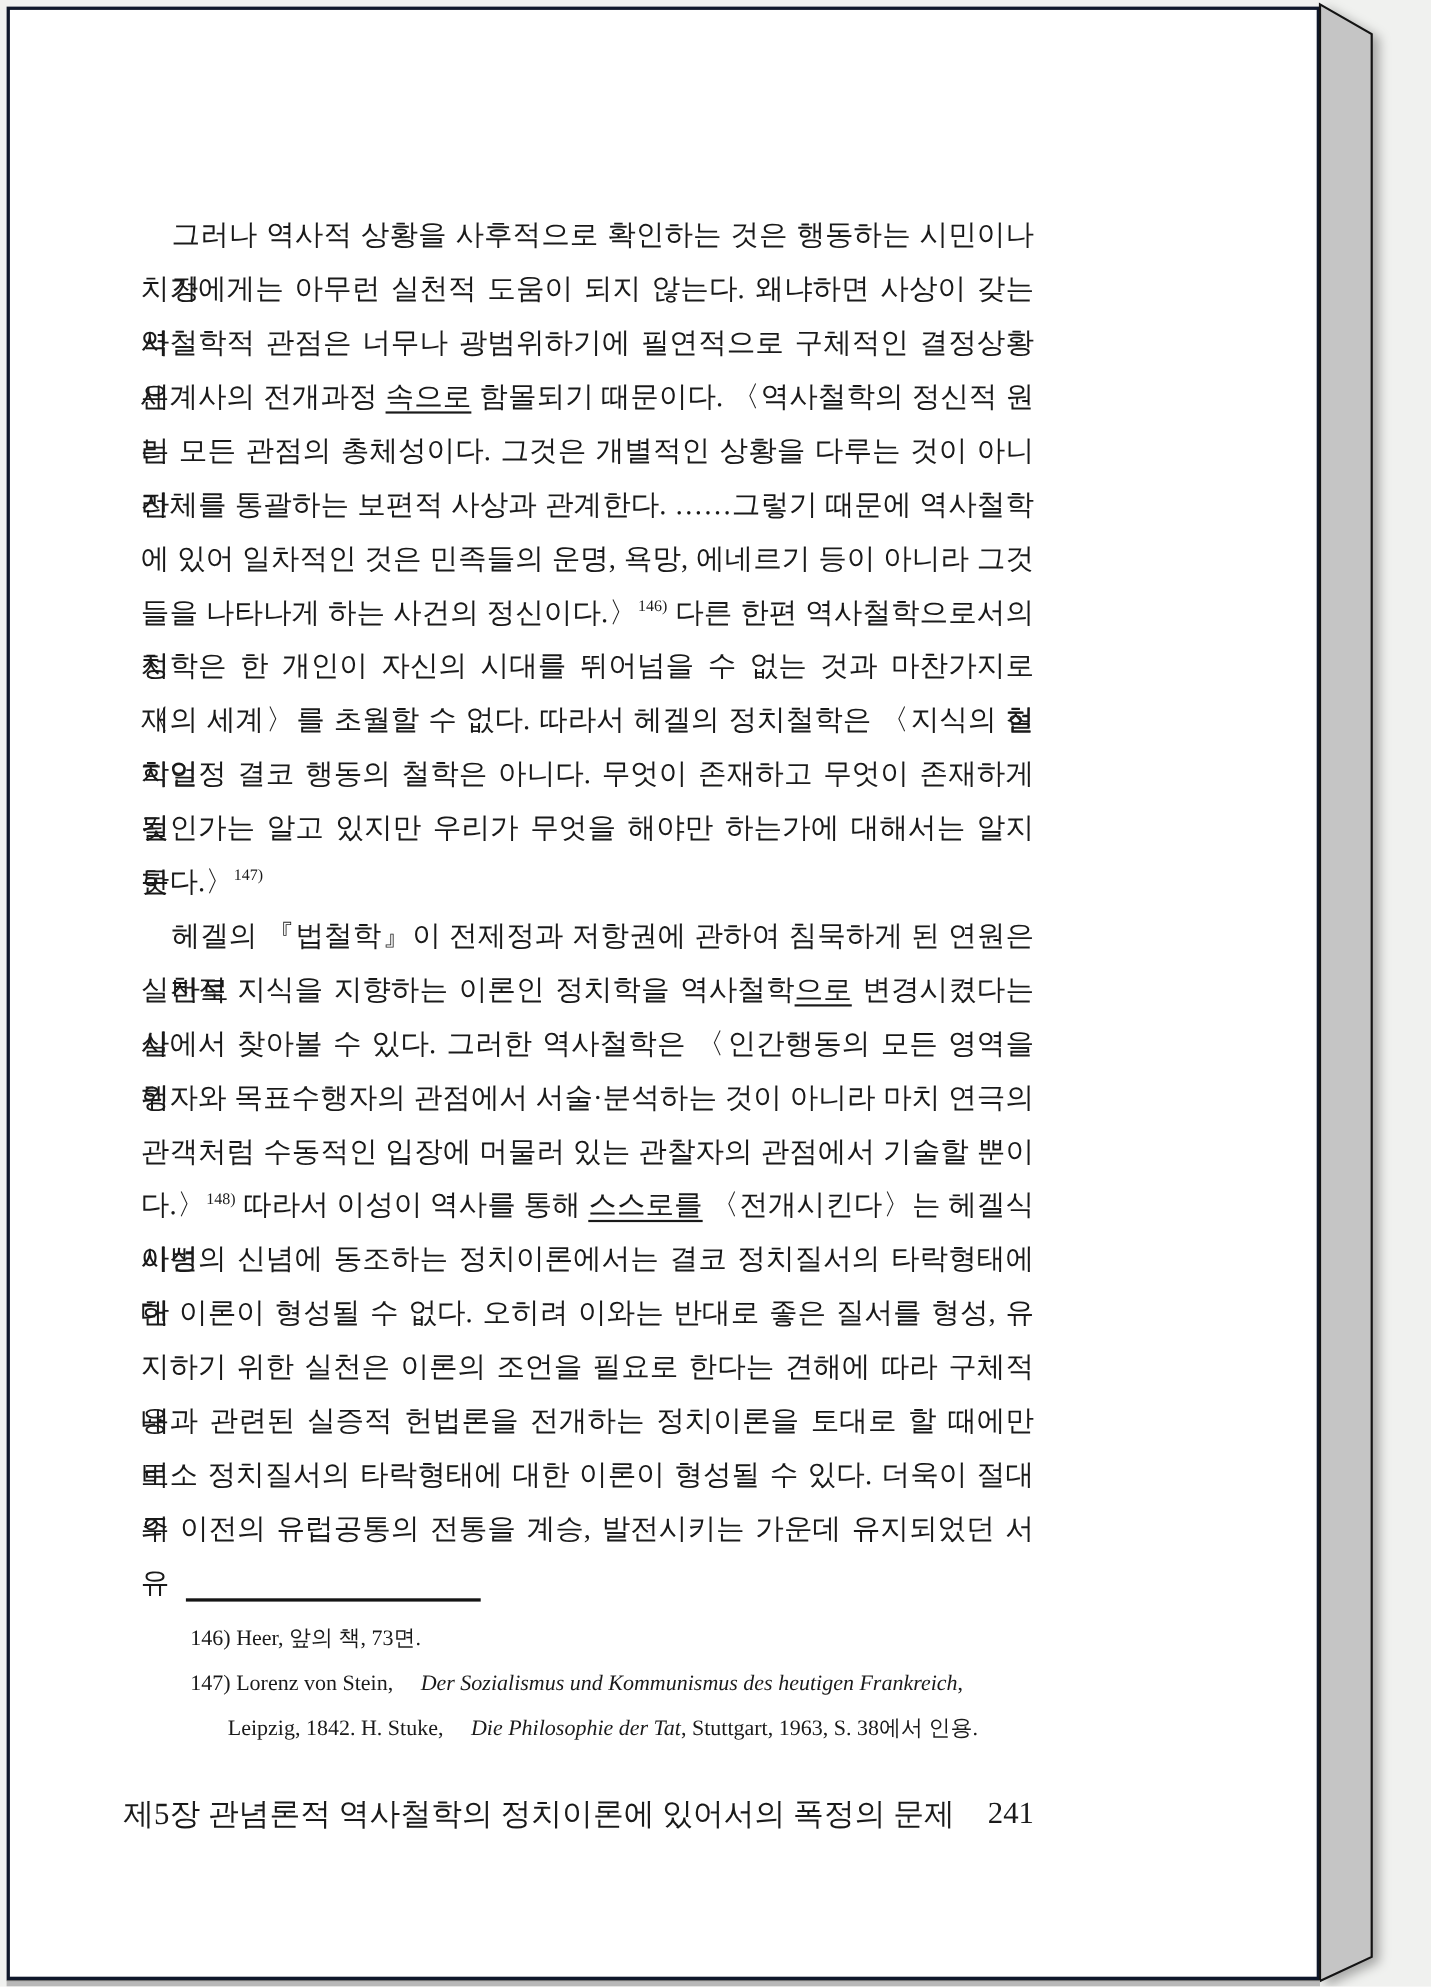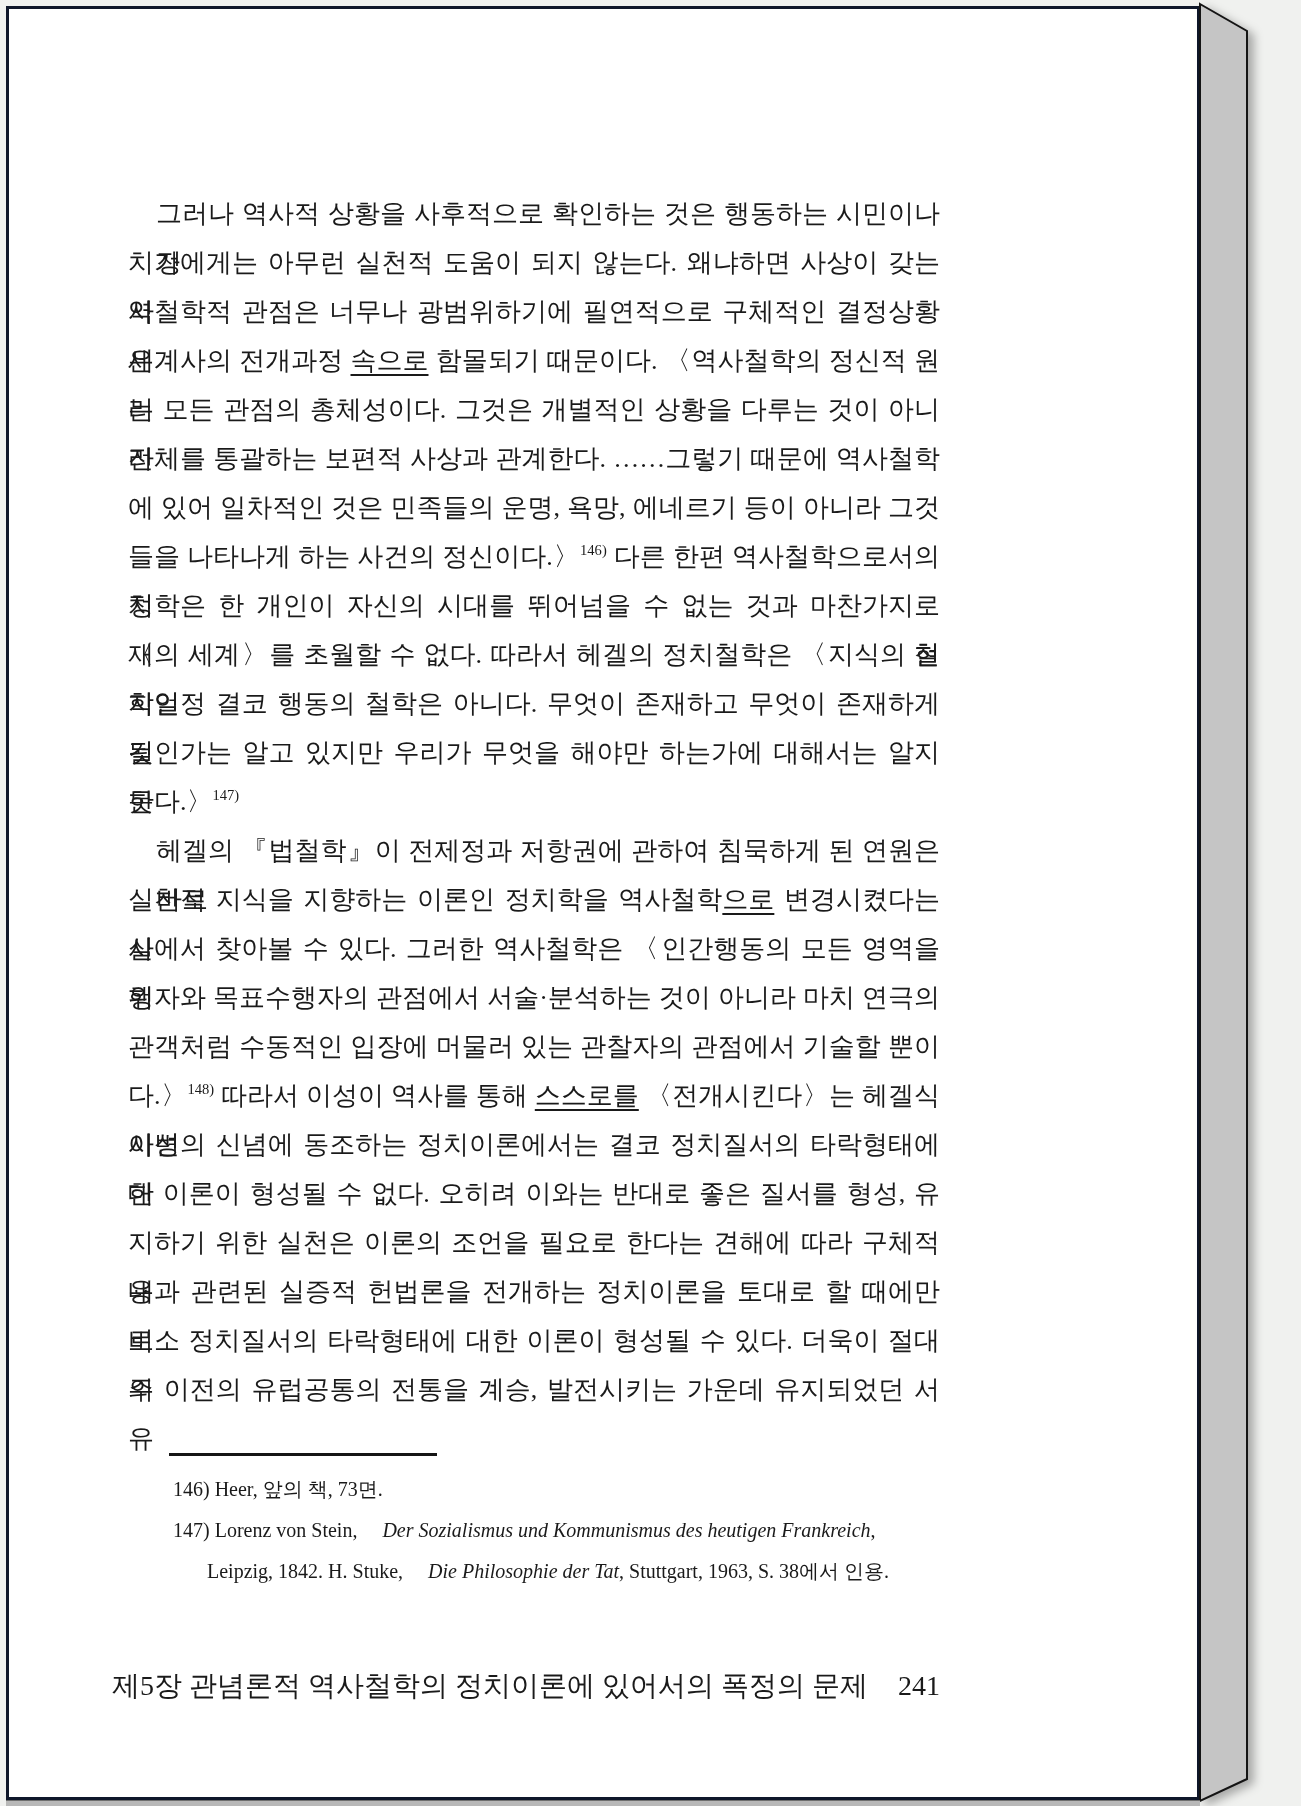--- a/index.html
+++ b/index.html
@@ -33,21 +33,21 @@
   }
   .footnotes{
     position:absolute;left:164px;top:1460px;width:800px;
     color:#1a1a1a;font-size:20px;
   }
   .fn-line{height:41px;line-height:41px;white-space:nowrap;}
   .fn-line.hang{padding-left:34px;}
   .footer{
     position:absolute;left:119px;top:1618px;width:812px;height:44px;
     display:flex;justify-content:flex-end;align-items:center;gap:30px;
-    color:#1a1a1a;font-size:28px;white-space:nowrap;margin-top:37px;
+    color:#1a1a1a;font-size:28px;white-space:nowrap;
   }
 </style>
 </head>
 <body>
 
 <div class="book">
 
   <div class="page">
 
     <div class="body-text" id="body-text">

